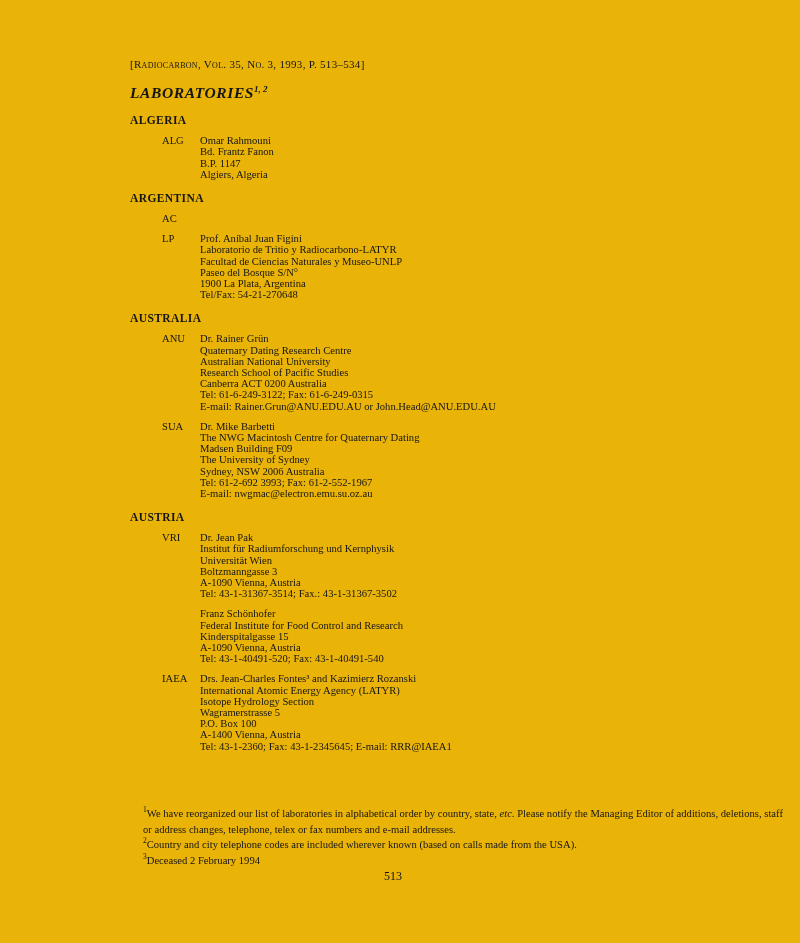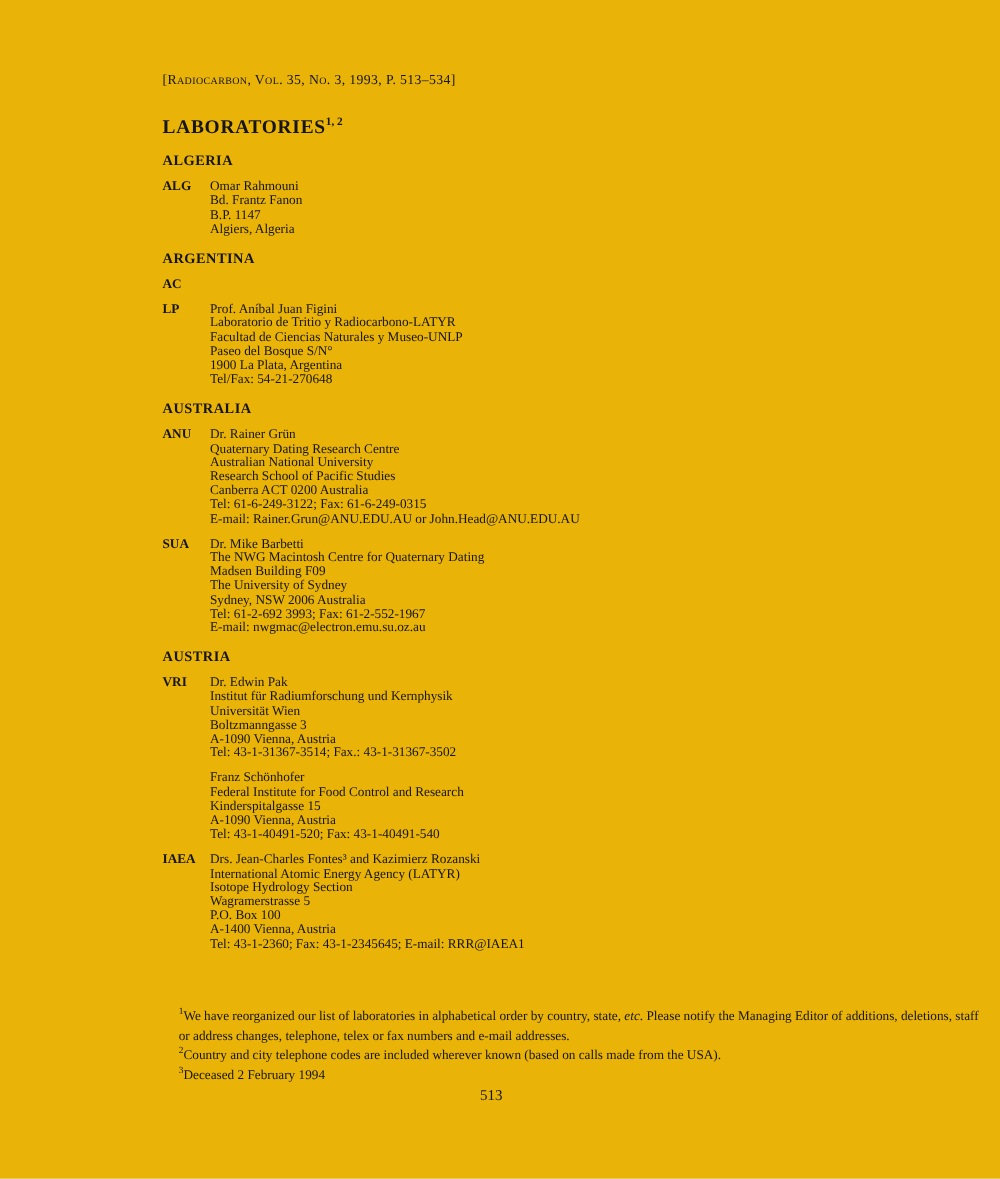--- a/index.html
+++ b/index.html
@@ -19,24 +19,25 @@
     top: 58px;
     width: 548px;
   }
   .citation {
     font-size: 11px;
     font-variant: small-caps;
     letter-spacing: 0.3px;
     white-space: nowrap;
   }
   .doc-title {
-    margin-top: 22px;
+    margin-top: 14px;
     font-size: 15.5px;
     font-weight: 700;
     letter-spacing: 0.6px;
+    font-style: italic;
   }
   .doc-title .title-sup {
     font-size: 9px;
     vertical-align: super;
     font-weight: 700;
     letter-spacing: 0;
   }
   .country-heading {
     margin-top: 12px;
     font-size: 11.5px;
@@ -45,21 +46,22 @@
   }
   .entry {
     display: flex;
     margin-top: 9px;
     font-size: 10.6px;
     line-height: 11.2px;
   }
   .lab-code {
     width: 38px;
     flex: none;
-    font-weight: 700;
+    font-weight: 400;
+    margin-left: 32px;
   }
   .address { }
   .address-line { }
   .footnotes {
     position: absolute;
     left: 106px;
     top: 806px;
     width: 650px;
     font-size: 10.6px;
     line-height: 15.5px;
@@ -140,21 +142,21 @@
         <div class="address-line">Sydney, NSW 2006 Australia</div>
         <div class="address-line">Tel: 61-2-692 3993; Fax: 61-2-552-1967</div>
         <div class="address-line">E-mail: nwgmac@electron.emu.su.oz.au</div>
       </div>
     </div>
 
     <div class="country-heading">AUSTRIA</div>
     <div class="entry">
       <div class="lab-code">VRI</div>
       <div class="address">
-        <div class="address-line">Dr. Edwin Pak</div>
+        <div class="address-line">Dr. Jean Pak</div>
         <div class="address-line">Institut für Radiumforschung und Kernphysik</div>
         <div class="address-line">Universität Wien</div>
         <div class="address-line">Boltzmanngasse 3</div>
         <div class="address-line">A-1090 Vienna, Austria</div>
         <div class="address-line">Tel: 43-1-31367-3514; Fax.: 43-1-31367-3502</div>
       </div>
     </div>
     <div class="entry">
       <div class="lab-code"></div>
       <div class="address">

